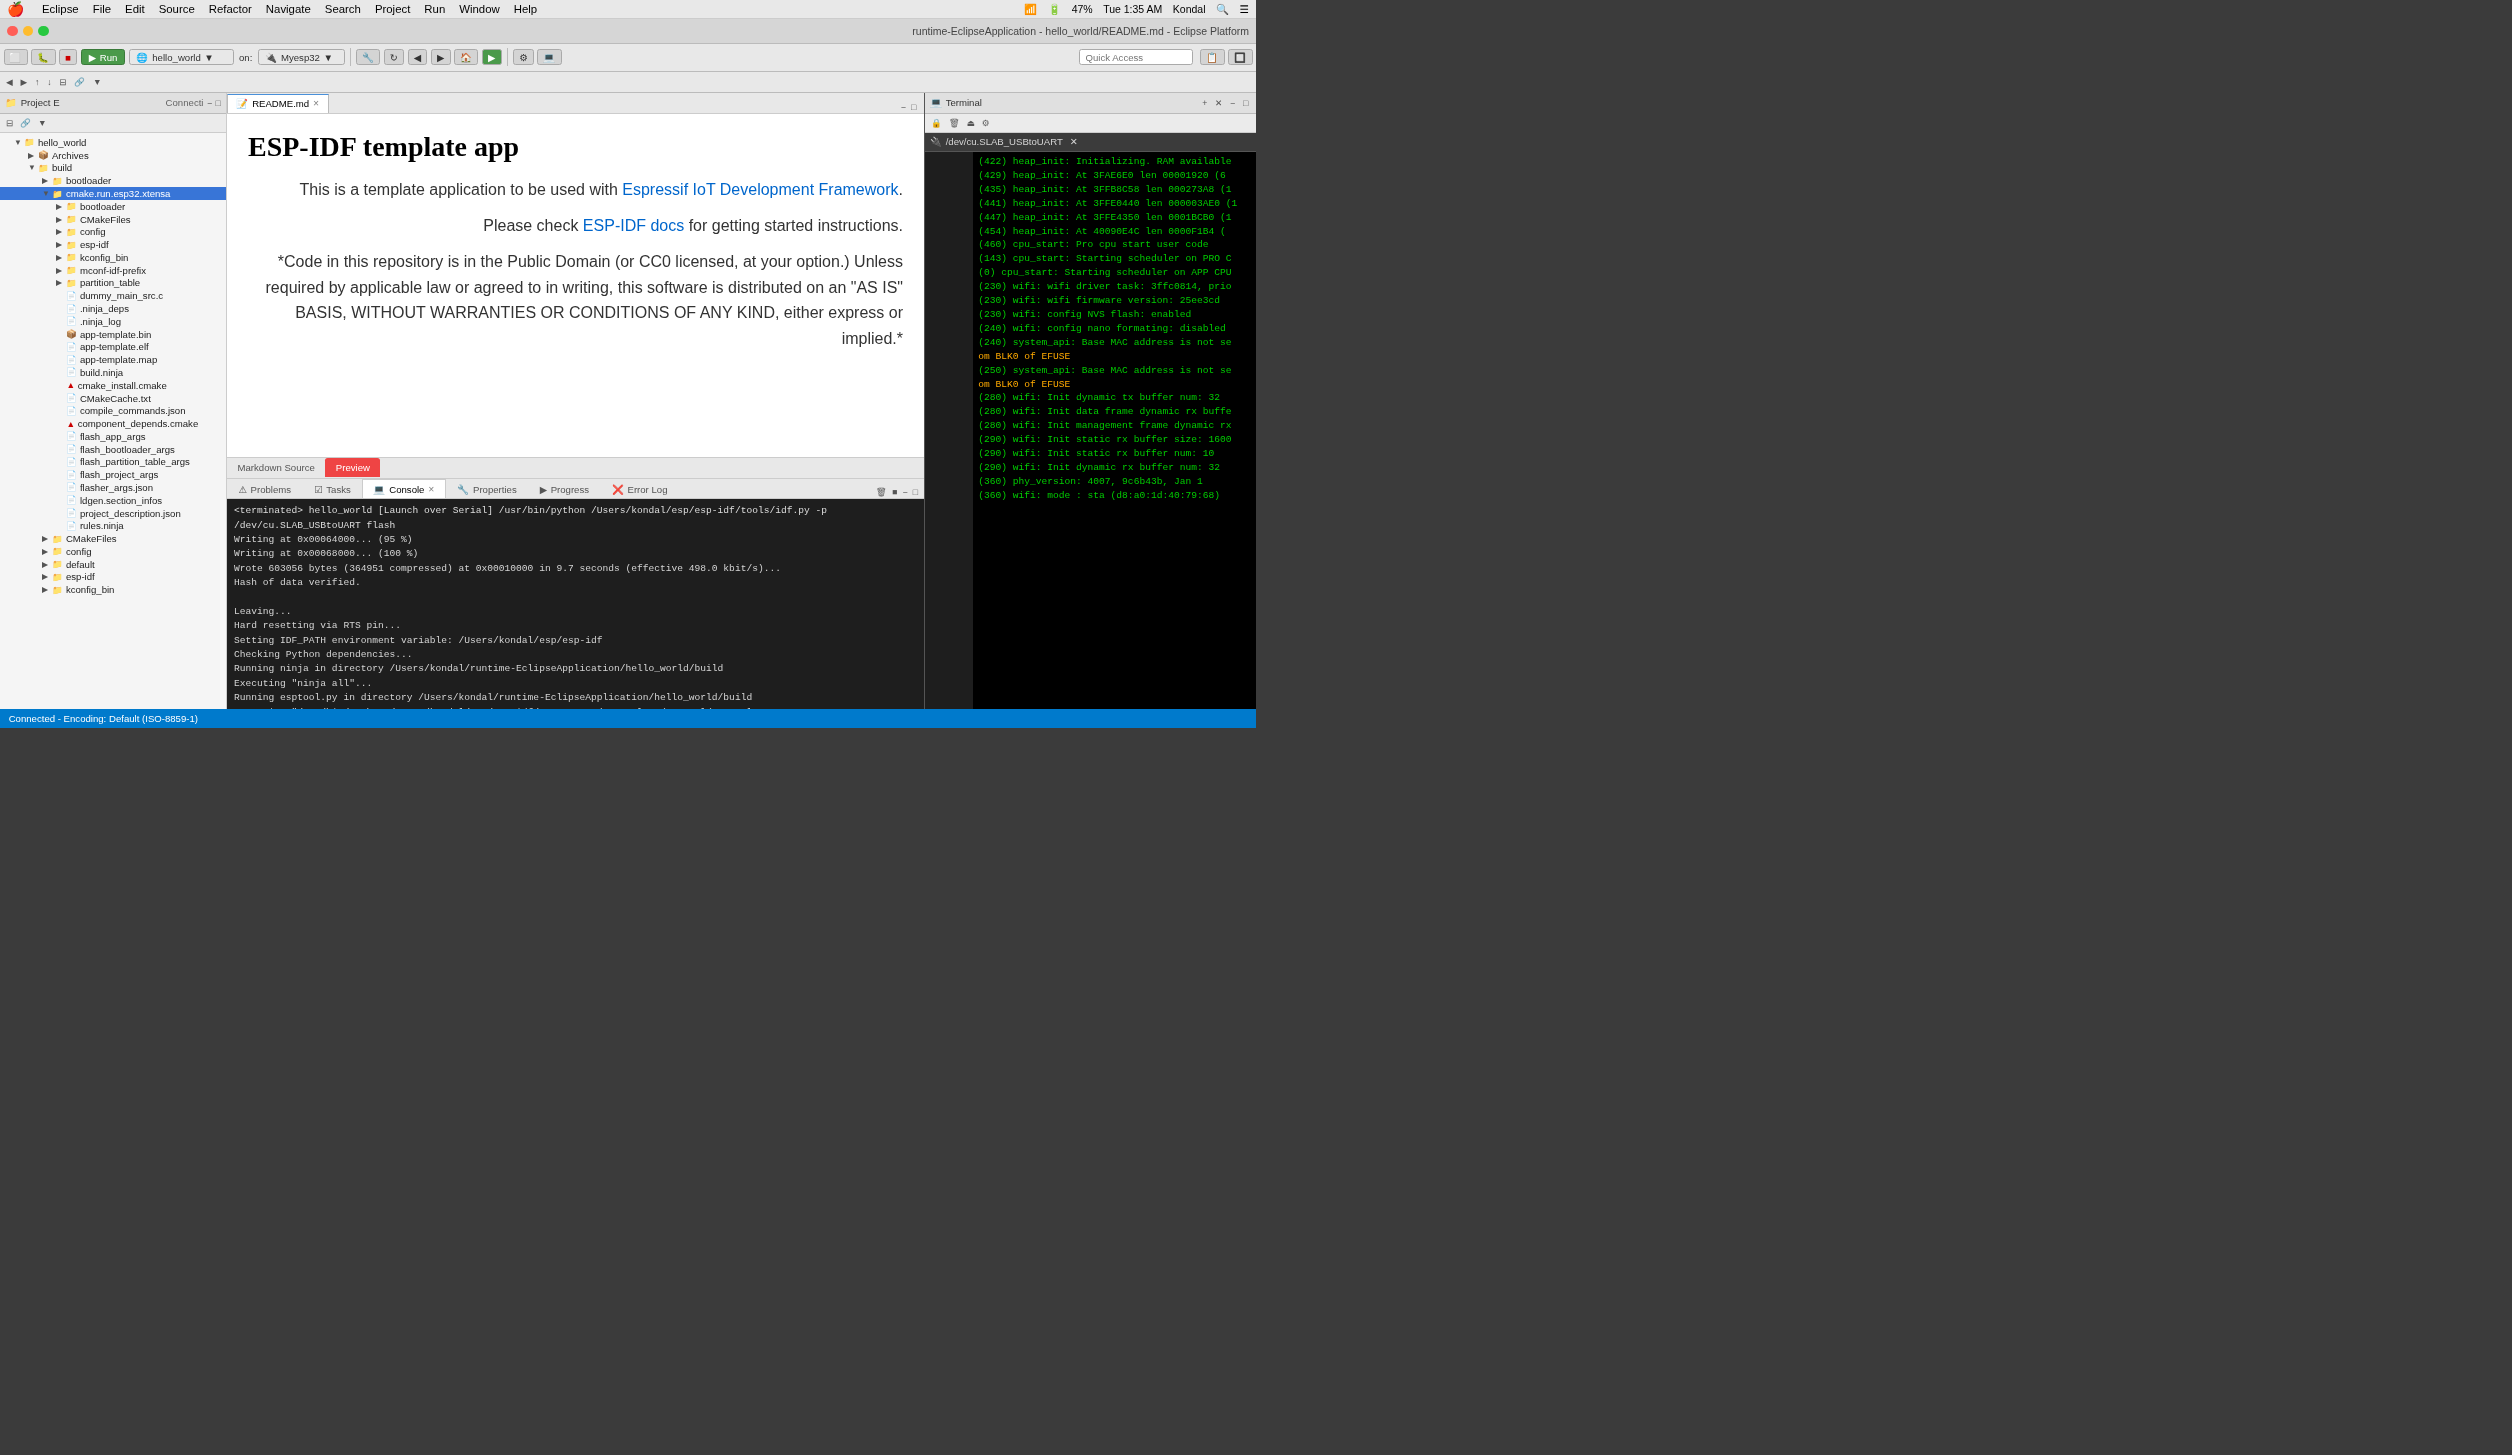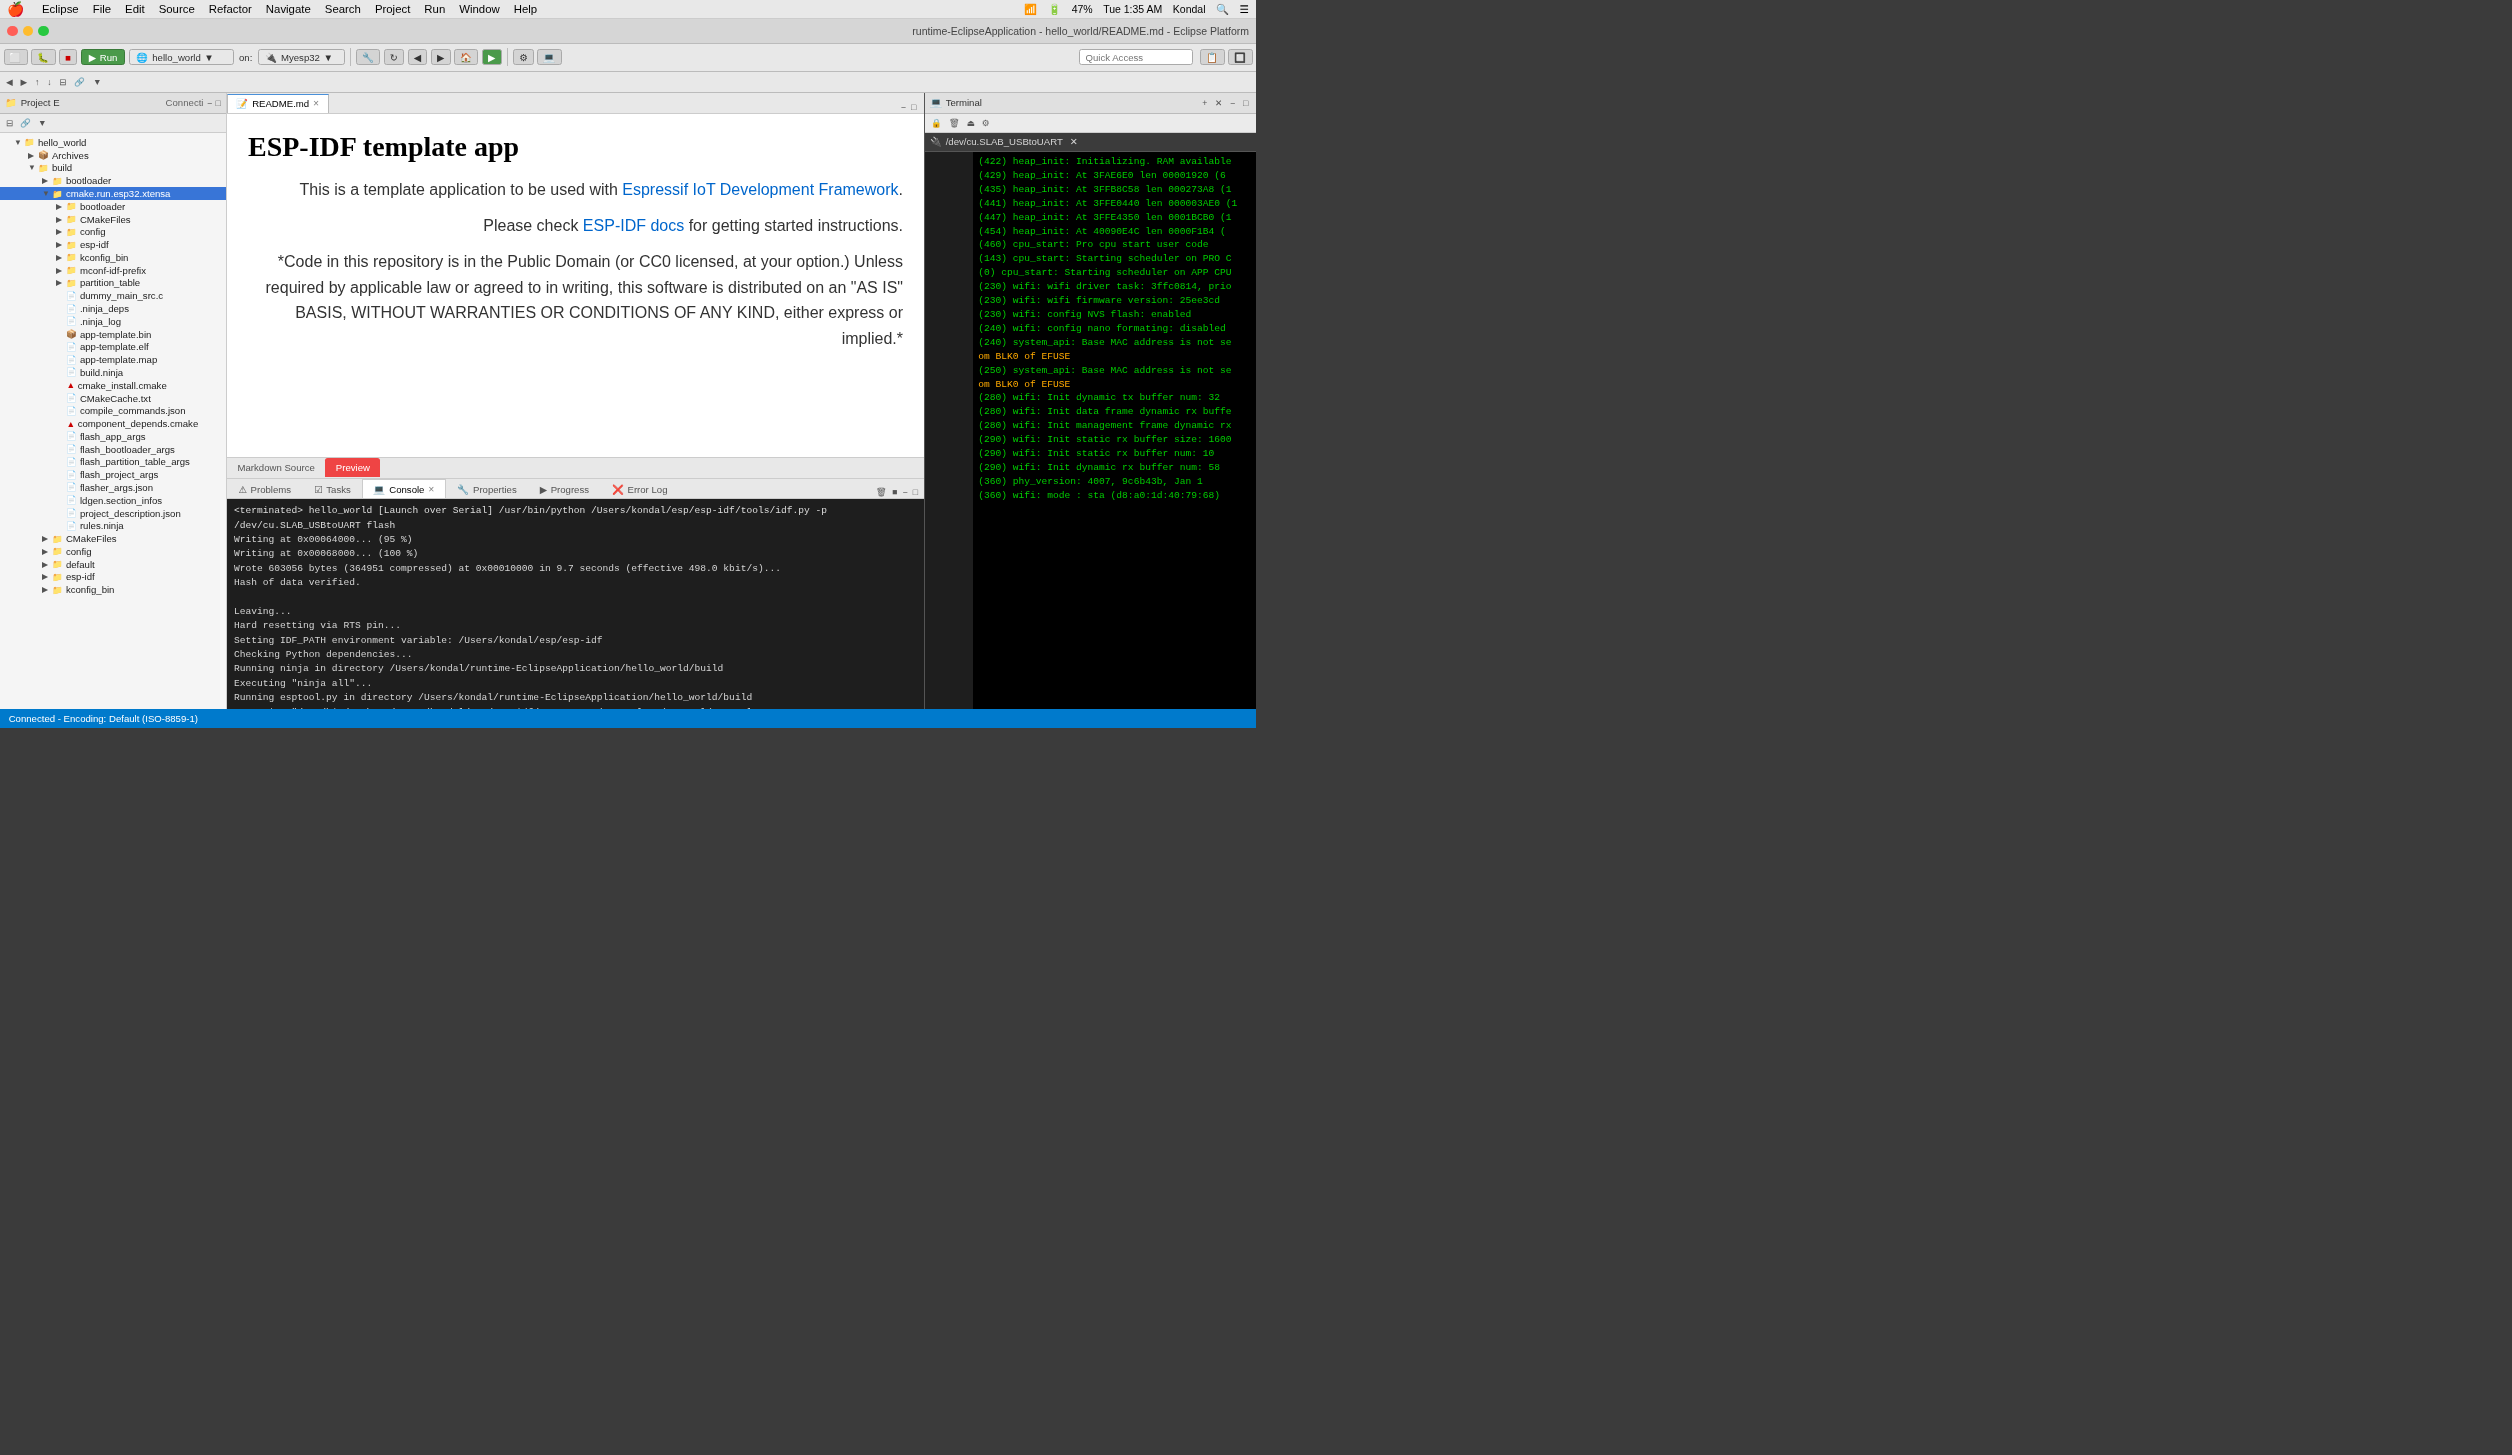--- a/index.html
+++ b/index.html
@@ -806,21 +806,21 @@
       <div class="terminal-line">(240) wifi: config nano formating: disabled</div>
       <div class="terminal-line">(240) system_api: Base MAC address is not se</div>
       <div class="terminal-line warn">om BLK0 of EFUSE</div>
       <div class="terminal-line">(250) system_api: Base MAC address is not se</div>
       <div class="terminal-line warn">om BLK0 of EFUSE</div>
       <div class="terminal-line">(280) wifi: Init dynamic tx buffer num: 32</div>
       <div class="terminal-line">(280) wifi: Init data frame dynamic rx buffe</div>
       <div class="terminal-line">(280) wifi: Init management frame dynamic rx</div>
       <div class="terminal-line">(290) wifi: Init static rx buffer size: 1600</div>
       <div class="terminal-line">(290) wifi: Init static rx buffer num: 10</div>
-      <div class="terminal-line">(290) wifi: Init dynamic rx buffer num: 58</div>
+      <div class="terminal-line">(290) wifi: Init dynamic rx buffer num: 32</div>
       <div class="terminal-line">(360) phy_version: 4007, 9c6b43b, Jan 1</div>
       <div class="terminal-line">(360) wifi: mode : sta (d8:a0:1d:40:79:68)</div>
     </div>
   </div>
 </div>
 
 <div class="status-bar">
   <span>Connected - Encoding: Default (ISO-8859-1)</span>
   <div class="status-bar-right">
     <span></span>

